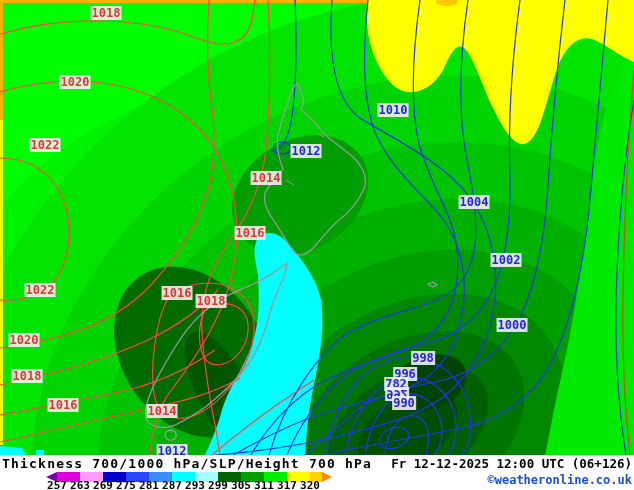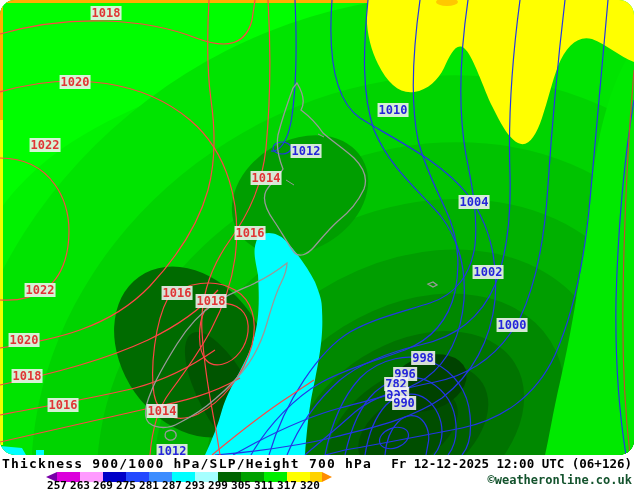--- a/index.html
+++ b/index.html
@@ -1,33 +1,33 @@
 <!DOCTYPE html>
 <html><head>
 <meta charset="utf-8">
 <style>
   html,body{margin:0;padding:0;background:#fff;}
   #app{position:relative;width:634px;height:490px;font-family:"DejaVu Sans Mono",monospace;overflow:hidden;background:#fff;}
-  #map-area{position:relative;width:634px;height:455px;overflow:hidden;border-radius:15px;}
+  #map-area{position:relative;width:634px;height:455px;overflow:hidden;}
   #map-area svg{position:absolute;left:0;top:0;}
   #label-layer{position:absolute;left:0;top:0;width:634px;height:455px;}
   .plabel{position:absolute;transform:translate(-50%,-50%);background:rgba(244,244,244,.88);
           padding:0 1px;font:bold 12px "DejaVu Sans Mono",monospace;line-height:14px;white-space:nowrap;}
   .plabel.red{color:#E03535;}
   .plabel.blue{color:#2525DB;}
   .plabel.flip{transform:translate(-50%,-50%) scaleY(-1);}
   #legend{position:absolute;left:0;top:455px;width:634px;height:35px;background:#fff;color:#000;}
   #legend-title{position:absolute;left:2px;top:1px;font:bold 13px "DejaVu Sans Mono",monospace;letter-spacing:1.2px;white-space:nowrap;}
   #legend-datetime{position:absolute;right:2px;top:1px;font:bold 12.5px "DejaVu Sans Mono",monospace;white-space:nowrap;}
   #colorbar{position:absolute;left:46px;top:17px;height:10px;display:flex;}
   .cseg{display:block;height:10px;}
   .cseg.first{clip-path:polygon(100% 0,0 50%,100% 100%);}
   .cseg.last{clip-path:polygon(0 0,100% 50%,0 100%);}
   .cval{position:absolute;top:24px;transform:translateX(-50%);font:bold 11px "DejaVu Sans Mono",monospace;}
-  #copyright{position:absolute;right:2px;top:18px;font:bold 12px "DejaVu Sans Mono",monospace;color:#14532d;white-space:nowrap;}
+  #copyright{position:absolute;right:2px;top:18px;font:bold 12px "DejaVu Sans Mono",monospace;color:#1d4ed8;white-space:nowrap;}
 </style>
 </head>
 <body>
 
 <div id="app">
   <div id="map-area">
     <svg width="634" height="455" viewBox="0 0 634 455">
 
       <g>
         <rect x="0" y="0" width="634" height="455" fill="#00F200"></rect>
@@ -115,33 +115,33 @@
         <div class="plabel red" style="left: 27px; top: 376px;">1018</div>
         <div class="plabel red" style="left: 63px; top: 405px;">1016</div>
         <div class="plabel red" style="left: 162px; top: 411px;">1014</div>
         <div class="plabel red" style="left: 266px; top: 178px;">1014</div>
         <div class="plabel red" style="left: 250px; top: 233px;">1016</div>
         <div class="plabel red" style="left: 177px; top: 293px;">1016</div>
         <div class="plabel red" style="left: 211px; top: 301px;">1018</div>
         <div class="plabel blue" style="left: 345px; top: 110px; margin-left: 48px;">1010</div>
         <div class="plabel blue" style="left: 306px; top: 151px;">1012</div>
         <div class="plabel blue" style="left: 474px; top: 202px;">1004</div>
-        <div class="plabel blue" style="left: 488px; top: 260px; margin-top: 12px;">1002</div>
+        <div class="plabel blue" style="left: 506px; top: 260px;">1002</div>
         <div class="plabel blue" style="left: 512px; top: 325px;">1000</div>
         <div class="plabel blue" style="left: 423px; top: 358px;">998</div>
         <div class="plabel blue" style="left: 405px; top: 374px;">996</div>
         <div class="plabel blue" style="left: 396px; top: 384px;">782</div>
         <div class="plabel blue flip" style="left: 397px; top: 394px;">992</div>
         <div class="plabel blue" style="left: 394px; top: 403px; margin-left: 10px;">990</div>
         <div class="plabel blue" style="left: 172px; top: 451px;">1012</div>
       </div>
   </div>
 
   <div id="legend">
-    <div id="legend-title">Thickness 900/1000 hPa/SLP/Height 700 hPa</div>
+    <div id="legend-title">Thickness 700/1000 hPa/SLP/Height 700 hPa</div>
     <div id="legend-datetime">Fr 12-12-2025 12:00 UTC (06+126)</div>
     <div id="colorbar">
         <span class="cseg first" style="background: rgb(120, 0, 168); width: 11px;"></span>
         <span class="cseg" style="background: rgb(220, 0, 220); width: 23px;"></span>
         <span class="cseg" style="background: rgb(255, 155, 255); width: 23px;"></span>
         <span class="cseg" style="background: rgb(0, 0, 200); width: 23px;"></span>
         <span class="cseg" style="background: rgb(35, 72, 255); width: 23px;"></span>
         <span class="cseg" style="background: rgb(60, 140, 255); width: 23px;"></span>
         <span class="cseg" style="background: rgb(0, 255, 255); width: 23px;"></span>
         <span class="cseg" style="background: rgb(165, 255, 255); width: 23px;"></span>

